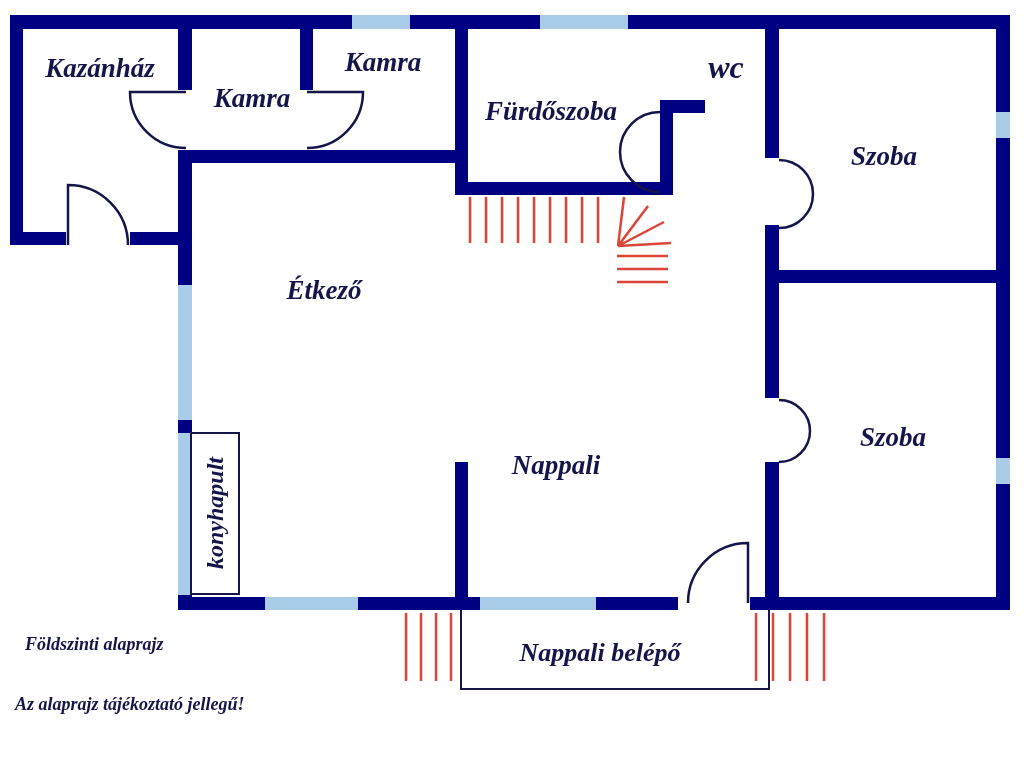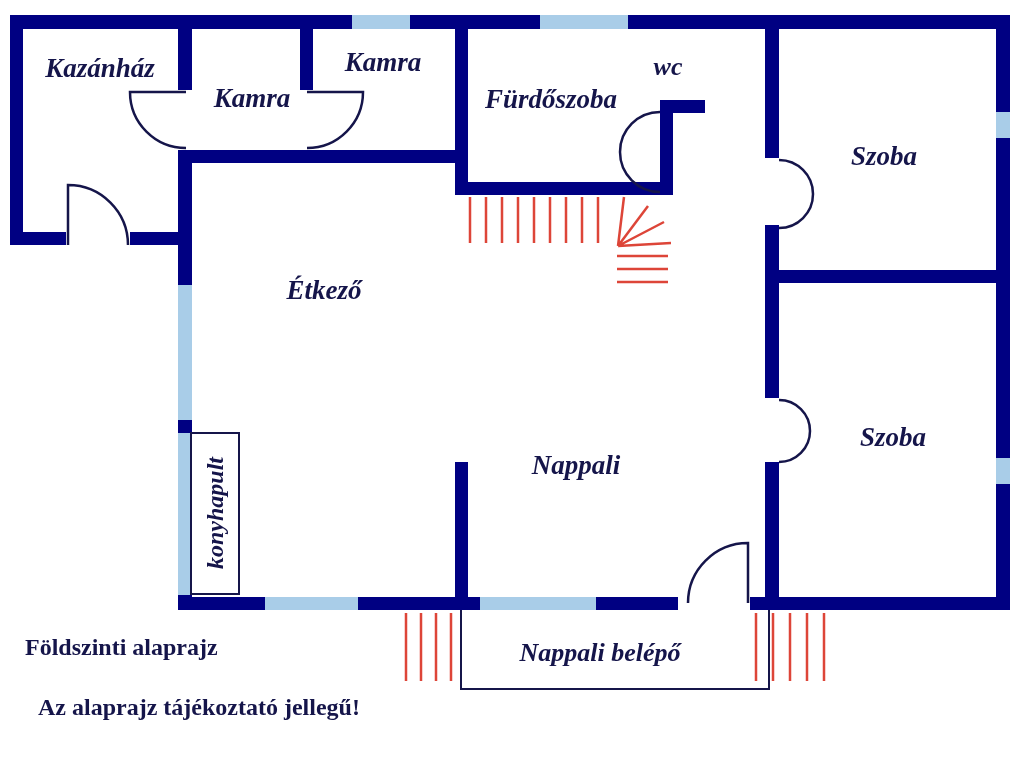--- a/index.html
+++ b/index.html
@@ -7,21 +7,21 @@
     --line:#15154a; --text:#15154a; --background:#ffffff;
   }
   *{box-sizing:border-box;margin:0;padding:0;}
   html,body{width:1024px;height:768px;background:var(--background);overflow:hidden;}
   #plan{position:relative;width:1024px;height:768px;background:var(--background);
         font-family:"Liberation Serif","DejaVu Serif",serif;color:var(--text);}
   .wall{position:absolute;background:var(--wall);}
   .window{position:absolute;background:var(--window);}
   .label{position:absolute;transform:translate(-50%,-50%);font-weight:bold;font-style:italic;
          font-size:27px;white-space:nowrap;color:var(--text);}
-  .caption{position:absolute;font-weight:bold;font-size:24px;
+  .caption{position:absolute;font-weight:bold;font-style:italic;font-size:18px;
            white-space:nowrap;color:var(--text);}
   #overlay{position:absolute;left:0;top:0;width:1024px;height:768px;pointer-events:none;}
   #konyhapult-box{position:absolute;left:190px;top:432px;width:50px;height:163px;
     border:2px solid var(--line);background:var(--background);
     display:flex;align-items:center;justify-content:center;}
   #konyhapult-box .vtext{writing-mode:vertical-rl;transform:rotate(180deg);
     font-weight:bold;font-style:italic;font-size:24px;color:var(--text);white-space:nowrap;}
   #entrance-box{position:absolute;left:460px;top:610px;width:310px;height:80px;
     border:2px solid var(--line);border-top:none;background:transparent;}
 </style>
@@ -100,24 +100,24 @@
       <path d="M 618 246 L 624 197 M 618 246 L 648 206 M 618 246 L 664 222 M 618 246 L 671 243"></path>
       <path d="M 617 256 H 668 M 617 269 H 668 M 617 282 H 668"></path>
       <path d="M 406 613 V 681 M 421 613 V 681 M 436 613 V 681 M 451 613 V 681"></path>
       <path d="M 756 613 V 681 M 773 613 V 681 M 790 613 V 681 M 807 613 V 681 M 824 613 V 681"></path>
     </g>
   </svg>
 
   <span class="label" style="left:100px;top:68px;">Kazánház</span>
   <span class="label" style="left:252px;top:98px;">Kamra</span>
   <span class="label" style="left:383px;top:62px;">Kamra</span>
-  <span class="label" style="left:551px;top:99px;">Fürdőszoba</span>
-  <span class="label" style="left:668px;top:67px;font-size:26px;">wc</span>
+  <span class="label" style="left:551px;top:111px;">Fürdőszoba</span>
+  <span class="label" style="left:726px;top:67px;font-size:32px;">wc</span>
   <span class="label" style="left:884px;top:156px;">Szoba</span>
   <span class="label" style="left:893px;top:437px;">Szoba</span>
   <span class="label" style="left:324px;top:290px;">Étkező</span>
-  <span class="label" style="left:556px;top:465px;margin-left:20px;">Nappali</span>
+  <span class="label" style="left:556px;top:465px;">Nappali</span>
   <span class="label" style="left:600px;top:653px;font-size:26px;">Nappali belépő</span>
 
   <span class="caption" style="left:25px;top:634px;">Földszinti alaprajz</span>
-  <span class="caption" style="left:38px;top:694px;">Az alaprajz tájékoztató jellegű!</span>
+  <span class="caption" style="left:15px;top:694px;">Az alaprajz tájékoztató jellegű!</span>
 
 </div>
 
 </body></html>

